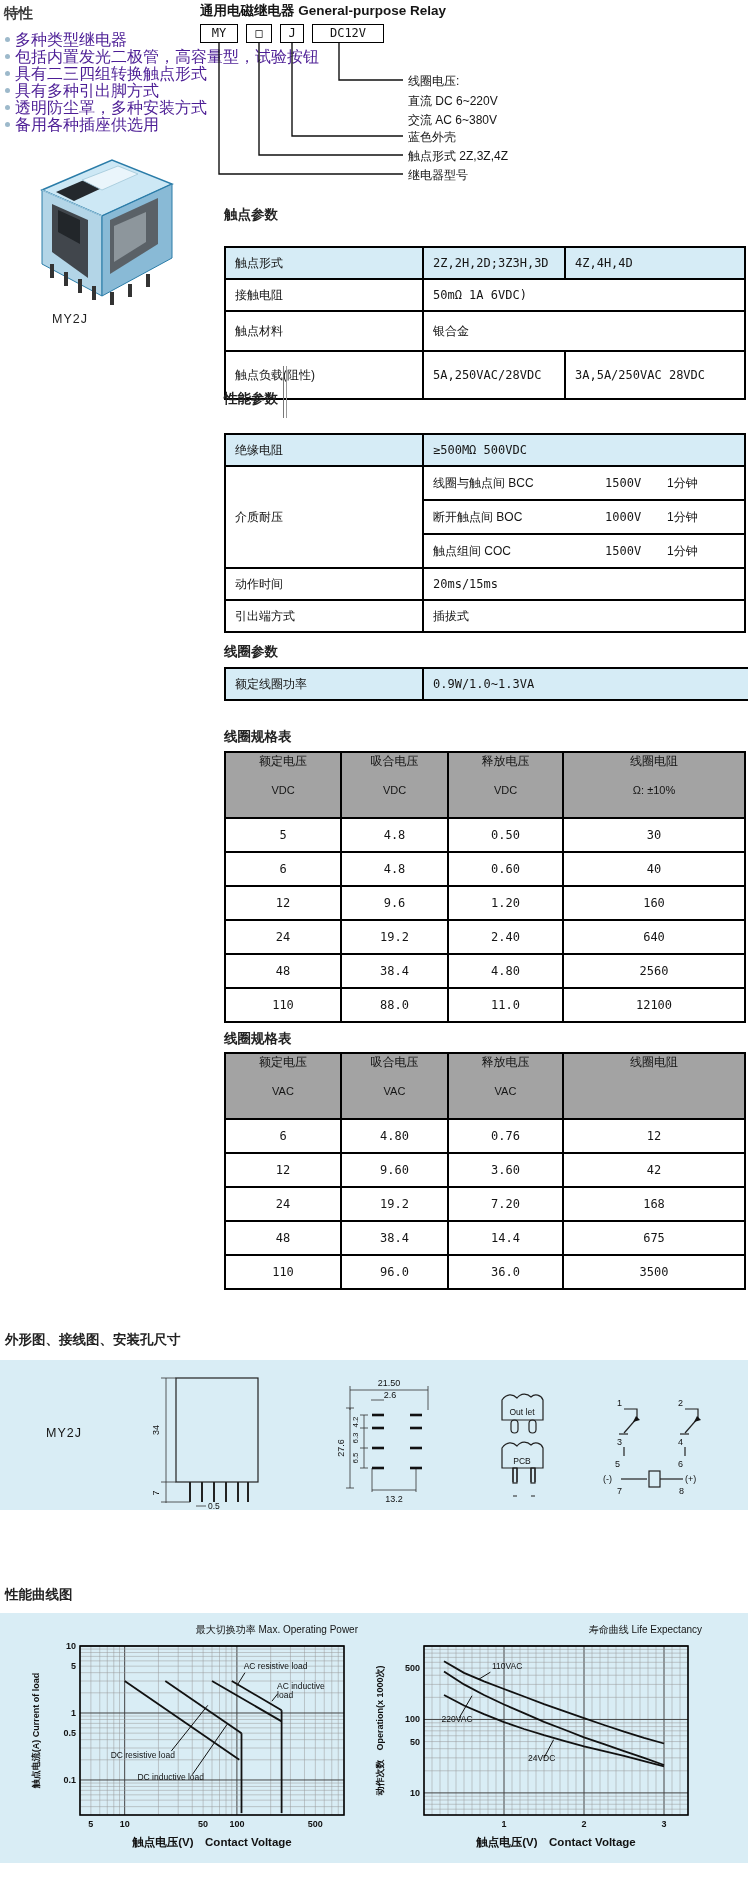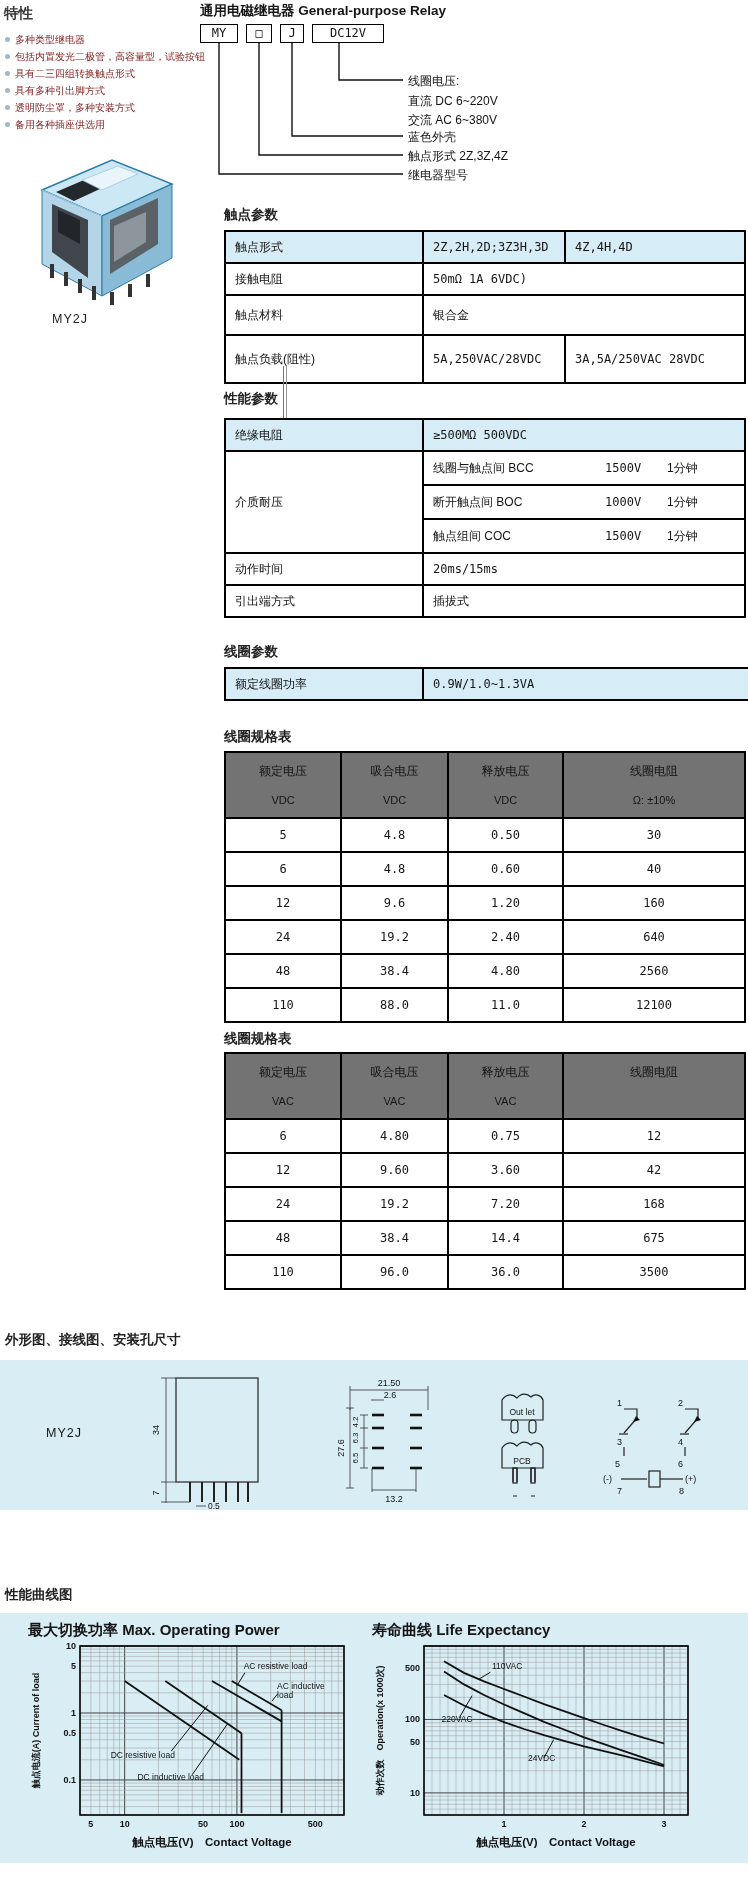--- a/index.html
+++ b/index.html
@@ -2,42 +2,42 @@
 <html><head>
 <meta charset="utf-8">
 <style>
 *{box-sizing:border-box;margin:0;padding:0}
 body{width:748px;height:1894px;position:relative;background:#fff;
   font-family:"Liberation Sans","DejaVu Sans",sans-serif;color:#151515;overflow:hidden}
 .abs{position:absolute}
 .sec-h{font-size:13.5px;font-weight:bold;color:#222;white-space:nowrap}
 .feat-h{font-size:14.5px;font-weight:bold;color:#3a3a3a}
 ul.feat{list-style:none;margin-top:8px}
-ul.feat li{font-size:10px;line-height:17px;padding-left:11px;position:relative;white-space:nowrap;color:#7f1d1d}
+ul.feat li{font-size:16px;line-height:17px;padding-left:11px;position:relative;white-space:nowrap;color:#4c1d95}
 ul.feat li::before{content:"";position:absolute;left:1px;top:6px;width:5px;height:5px;border-radius:50%;background:#9db9cb}
 .model-title{font-size:13.5px;font-weight:bold;white-space:nowrap}
 .mbox{position:absolute;top:22px;height:19px;border:1px solid #000;
   font:12px "DejaVu Sans Mono",monospace;text-align:center;line-height:17px;background:#fff}
 .callout{position:absolute;font-size:12px;white-space:nowrap}
 table.ptable{border-collapse:collapse;table-layout:fixed;background:#fff}
 .ptable td,.ptable th{border:2px solid #000;font-size:12px;padding:0 9px;font-weight:normal;overflow:hidden;white-space:nowrap}
 .ptable tr.hdr td,.ptable tr.hdr th{background:#d6ecf6}
 .mono{font-family:"DejaVu Sans Mono",monospace}
-table.coil th{vertical-align:top;padding-top:10px;text-align:center;background:#737373}
+table.coil th{vertical-align:top;padding-top:0;text-align:center;background:#a3a3a3}
 table.coil th .cn{font-size:12px}
 table.coil th .cu{font-size:11px;margin-top:14px;font-family:Liberation Sans, sans-serif}
 table.coil tbody tr{height:34px}
 table.coil tbody td{text-align:center;font-family:"DejaVu Sans Mono",monospace;font-size:12px}
 .drow{display:flex;align-items:center}
 .drow .dn{flex:0 0 172px}
 .drow .dv{flex:0 0 62px;font-family:"DejaVu Sans Mono",monospace}
 .drow .dt{flex:1}
 .panel{position:absolute;left:0;width:748px;background:#d9edf5}
 .chart{position:absolute}
-.chart-title{font-size:15px;font-weight:bold;text-align:left;height:22px;line-height:22px;white-space:nowrap}
+.chart-title{font-size:10px;font-weight:normal;text-align:right;height:22px;line-height:22px;white-space:nowrap}
 svg text{font-family:"Liberation Sans",sans-serif;fill:#111}
 .artifact{position:absolute;width:4px;border-left:1.5px solid #777;border-right:1.5px solid #999}
 .photo-label{position:absolute;font-size:12.5px;letter-spacing:1px;color:#222}
 </style>
 </head>
 <body>
 
 <div class="abs" style="left:4px;top:4px;width:200px">
   <div class="feat-h">特性</div>
   <ul class="feat">
@@ -88,21 +88,21 @@
   <div class="callout" style="left:208px;top:71px">线圈电压:</div>
   <div class="callout" style="left:208px;top:91px">直流 DC 6~220V</div>
   <div class="callout" style="left:208px;top:110px">交流 AC 6~380V</div>
   <div class="callout" style="left:208px;top:127px">蓝色外壳</div>
   <div class="callout" style="left:208px;top:146px">触点形式 2Z,3Z,4Z</div>
   <div class="callout" style="left:208px;top:165px">继电器型号</div>
 </div>
 
 <div class="abs" style="left:224px;top:206px">
   <div class="sec-h">触点参数</div>
-  <table class="ptable" style="width:522px;margin-top:6px">
+  <table class="ptable" style="width:522px;margin-top:22px">
     <colgroup>
         <col style="width:198px">
         <col style="width:142px">
         <col>
       </colgroup>
     <tbody>
         <tr class="hdr" style="height:32px">
       <td>触点形式</td>
       <td class="mono">2Z,2H,2D;3Z3H,3D</td>
       <td class="mono">4Z,4H,4D</td>
@@ -120,21 +120,21 @@
       <td class="mono">5A,250VAC/28VDC</td>
       <td class="mono">3A,5A/250VAC 28VDC</td>
     </tr>
   </tbody>
     </table>
 </div>
 
 <div class="artifact" style="left:283px;top:366px;height:52px"></div>
 <div class="abs" style="left:224px;top:390px">
   <div class="sec-h">性能参数</div>
-  <table class="ptable" style="width:522px;margin-top:10px">
+  <table class="ptable" style="width:522px;margin-top:25px">
     <colgroup>
         <col style="width:198px">
         <col>
       </colgroup>
     <tbody>
         <tr class="hdr" style="height:32px">
       <td>绝缘电阻</td>
       <td class="mono">≥500MΩ 500VDC</td>
     </tr>
     <tr style="height:34px">
@@ -289,21 +289,21 @@
           <th>
             <div class="cn">线圈电阻</div>
             <div class="cu"></div>
           </th>
         </tr>
       </thead>
     <tbody>
         <tr>
           <td>6</td>
           <td>4.80</td>
-          <td>0.75</td>
+          <td>0.76</td>
           <td>12</td>
         </tr>
         <tr>
           <td>12</td>
           <td>9.60</td>
           <td>3.60</td>
           <td>42</td>
         </tr>
         <tr>
           <td>24</td>

